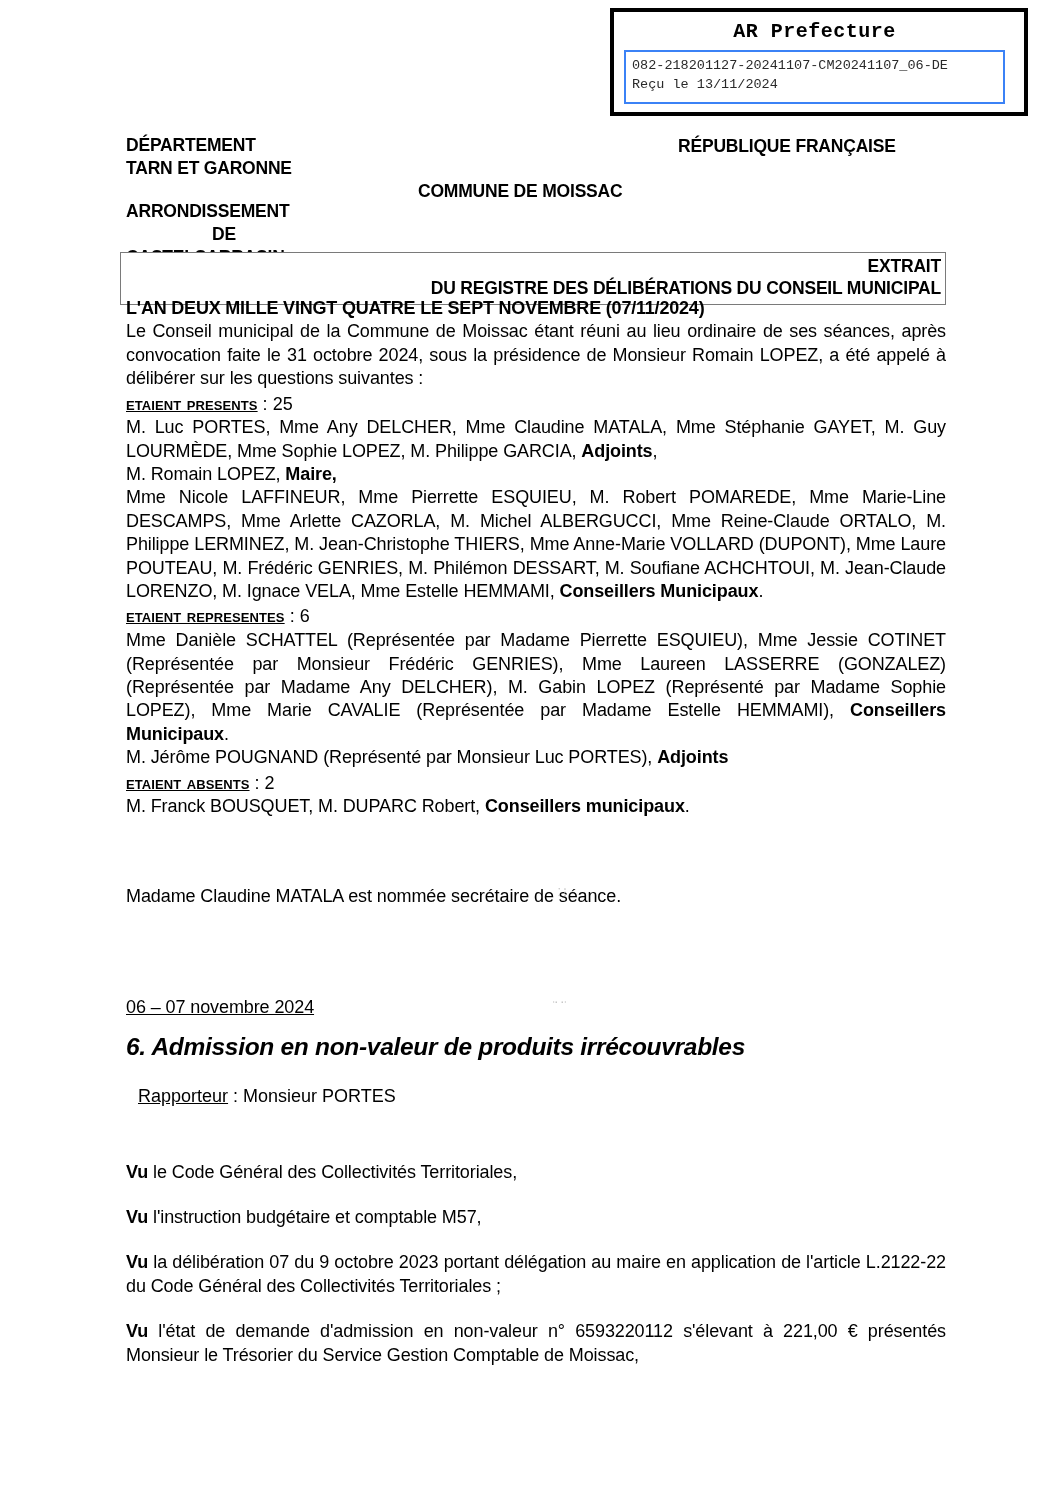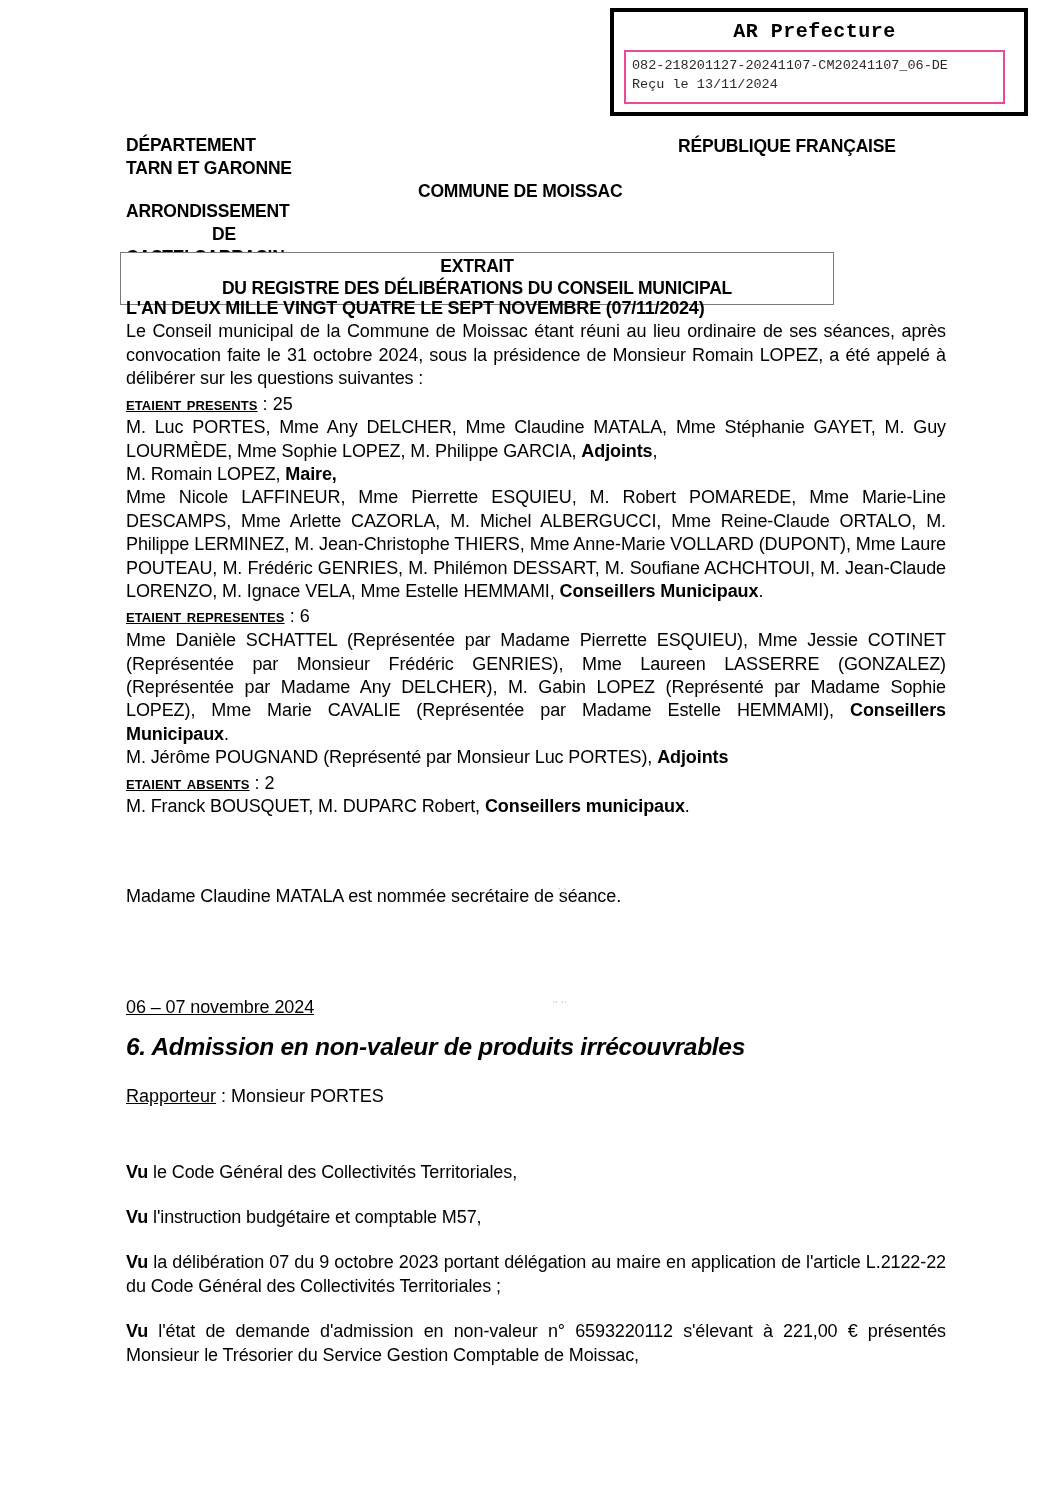--- a/index.html
+++ b/index.html
@@ -31,21 +31,21 @@
   .ar-title {
     text-align: center;
     font-family: "Liberation Mono", monospace;
     font-weight: bold;
     font-size: 20px;
     letter-spacing: 0.5px;
     line-height: 1.2;
     padding: 2px 0 6px 0;
   }
   .ar-inner {
-    border: 2px solid #ec4899;
+    border: 2px solid #3b82f6;
     padding: 4px 6px 8px 6px;
   }
   .ar-line {
     font-family: "Liberation Mono", monospace;
     font-size: 13.5px;
     line-height: 1.42;
     white-space: pre;
     color: #2a2a2a;
   }
 
@@ -84,25 +84,25 @@
     font-weight: bold;
     font-size: 17.5px;
     letter-spacing: -0.2px;
   }
 
   
   .extrait-box {
     position: absolute;
     left: 120px;
     top: 252px;
-    width: 714px;
+    width: 826px;
     box-sizing: border-box;
     border: 1px solid #7a7a7a;
     background: #fff;
-    text-align: center;
+    text-align: right;
     padding: 3px 4px 4px 4px;
   }
   .extrait-box .l1 {
     font-weight: bold;
     font-size: 17.5px;
     line-height: 1.25;
     letter-spacing: -0.2px;
   }
   .extrait-box .l2 {
     font-weight: bold;
@@ -158,20 +158,21 @@
     font-weight: bold;
     font-style: italic;
     font-size: 24.5px;
     line-height: 1.3;
     letter-spacing: -0.3px;
     margin-top: 12px;
   }
   .rapporteur {
     font-size: 18px;
     line-height: 1.3;
+    margin-left: 12px;
   }
   .rapporteur .u { text-decoration: underline; }
 
   .vu {
     font-size: 18px;
     line-height: 1.30;
     text-align: justify;
     text-justify: inter-word;
     letter-spacing: -0.1px;
     margin: 0;

